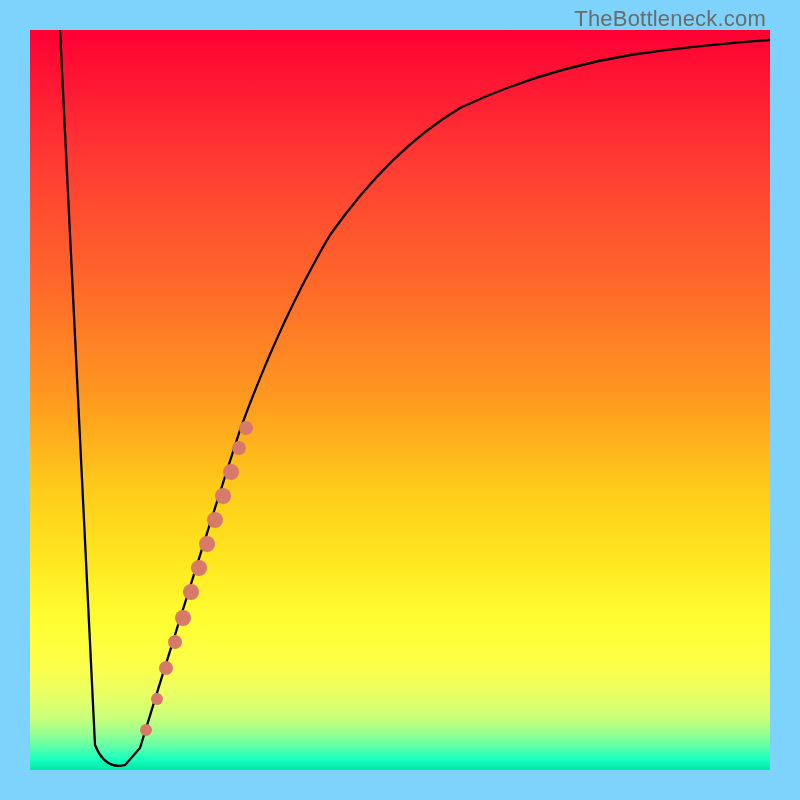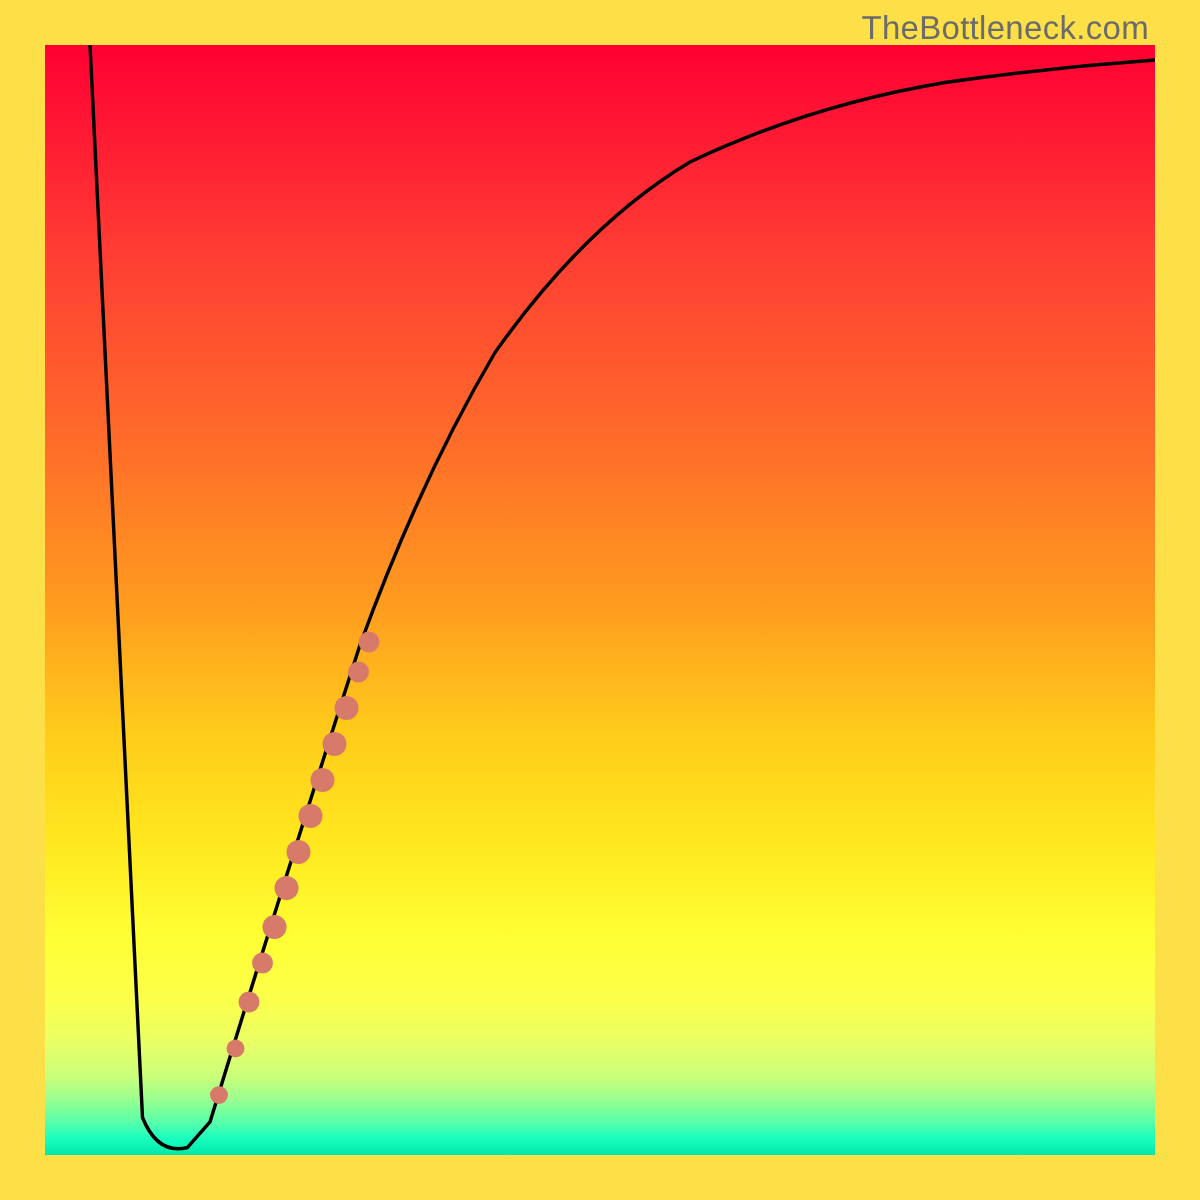--- a/index.html
+++ b/index.html
@@ -7,21 +7,21 @@
     padding: 0;
     width: 800px;
     height: 800px;
     background: #000;
     overflow: hidden;
     font-family: Arial, Helvetica, sans-serif;
   }
   .frame {
     position: absolute;
     inset: 0;
-    background: #fde047;
+    background: #7dd3fc;
   }
   .plot-area {
     position: absolute;
     left: 30px;
     top: 30px;
     width: 740px;
     height: 740px;
     overflow: hidden;
   }
   .gradient-bg {

